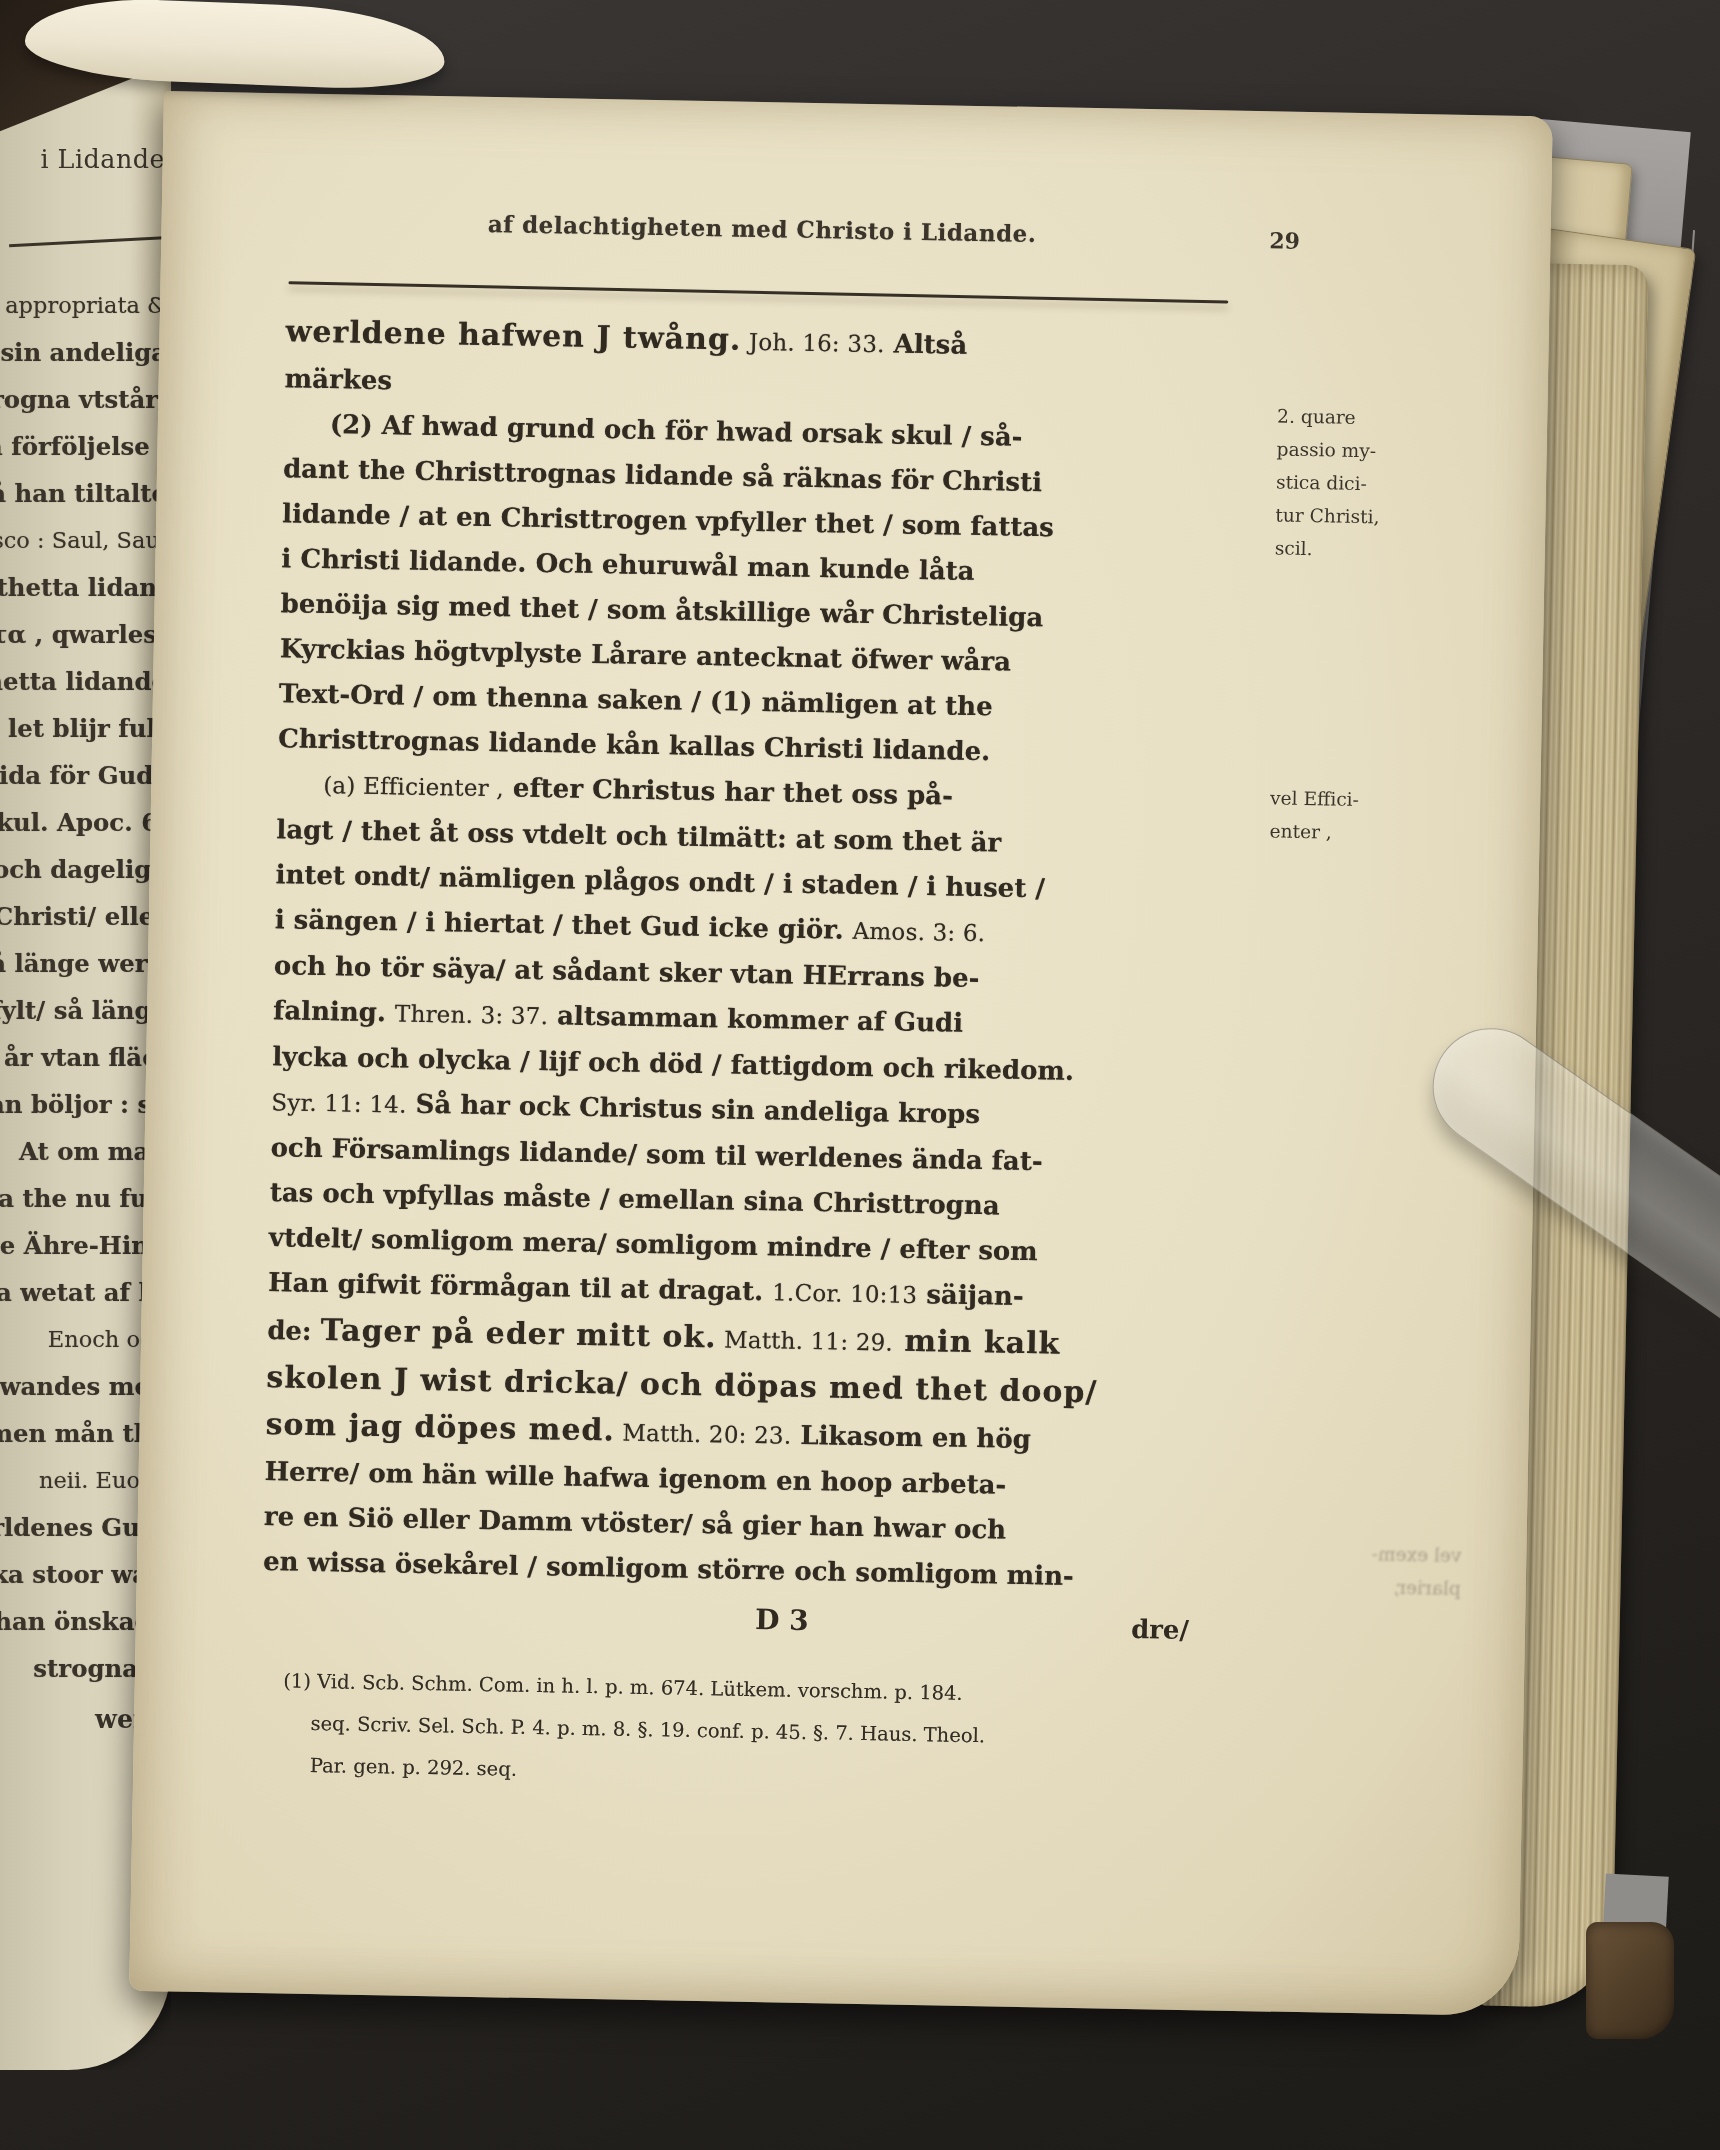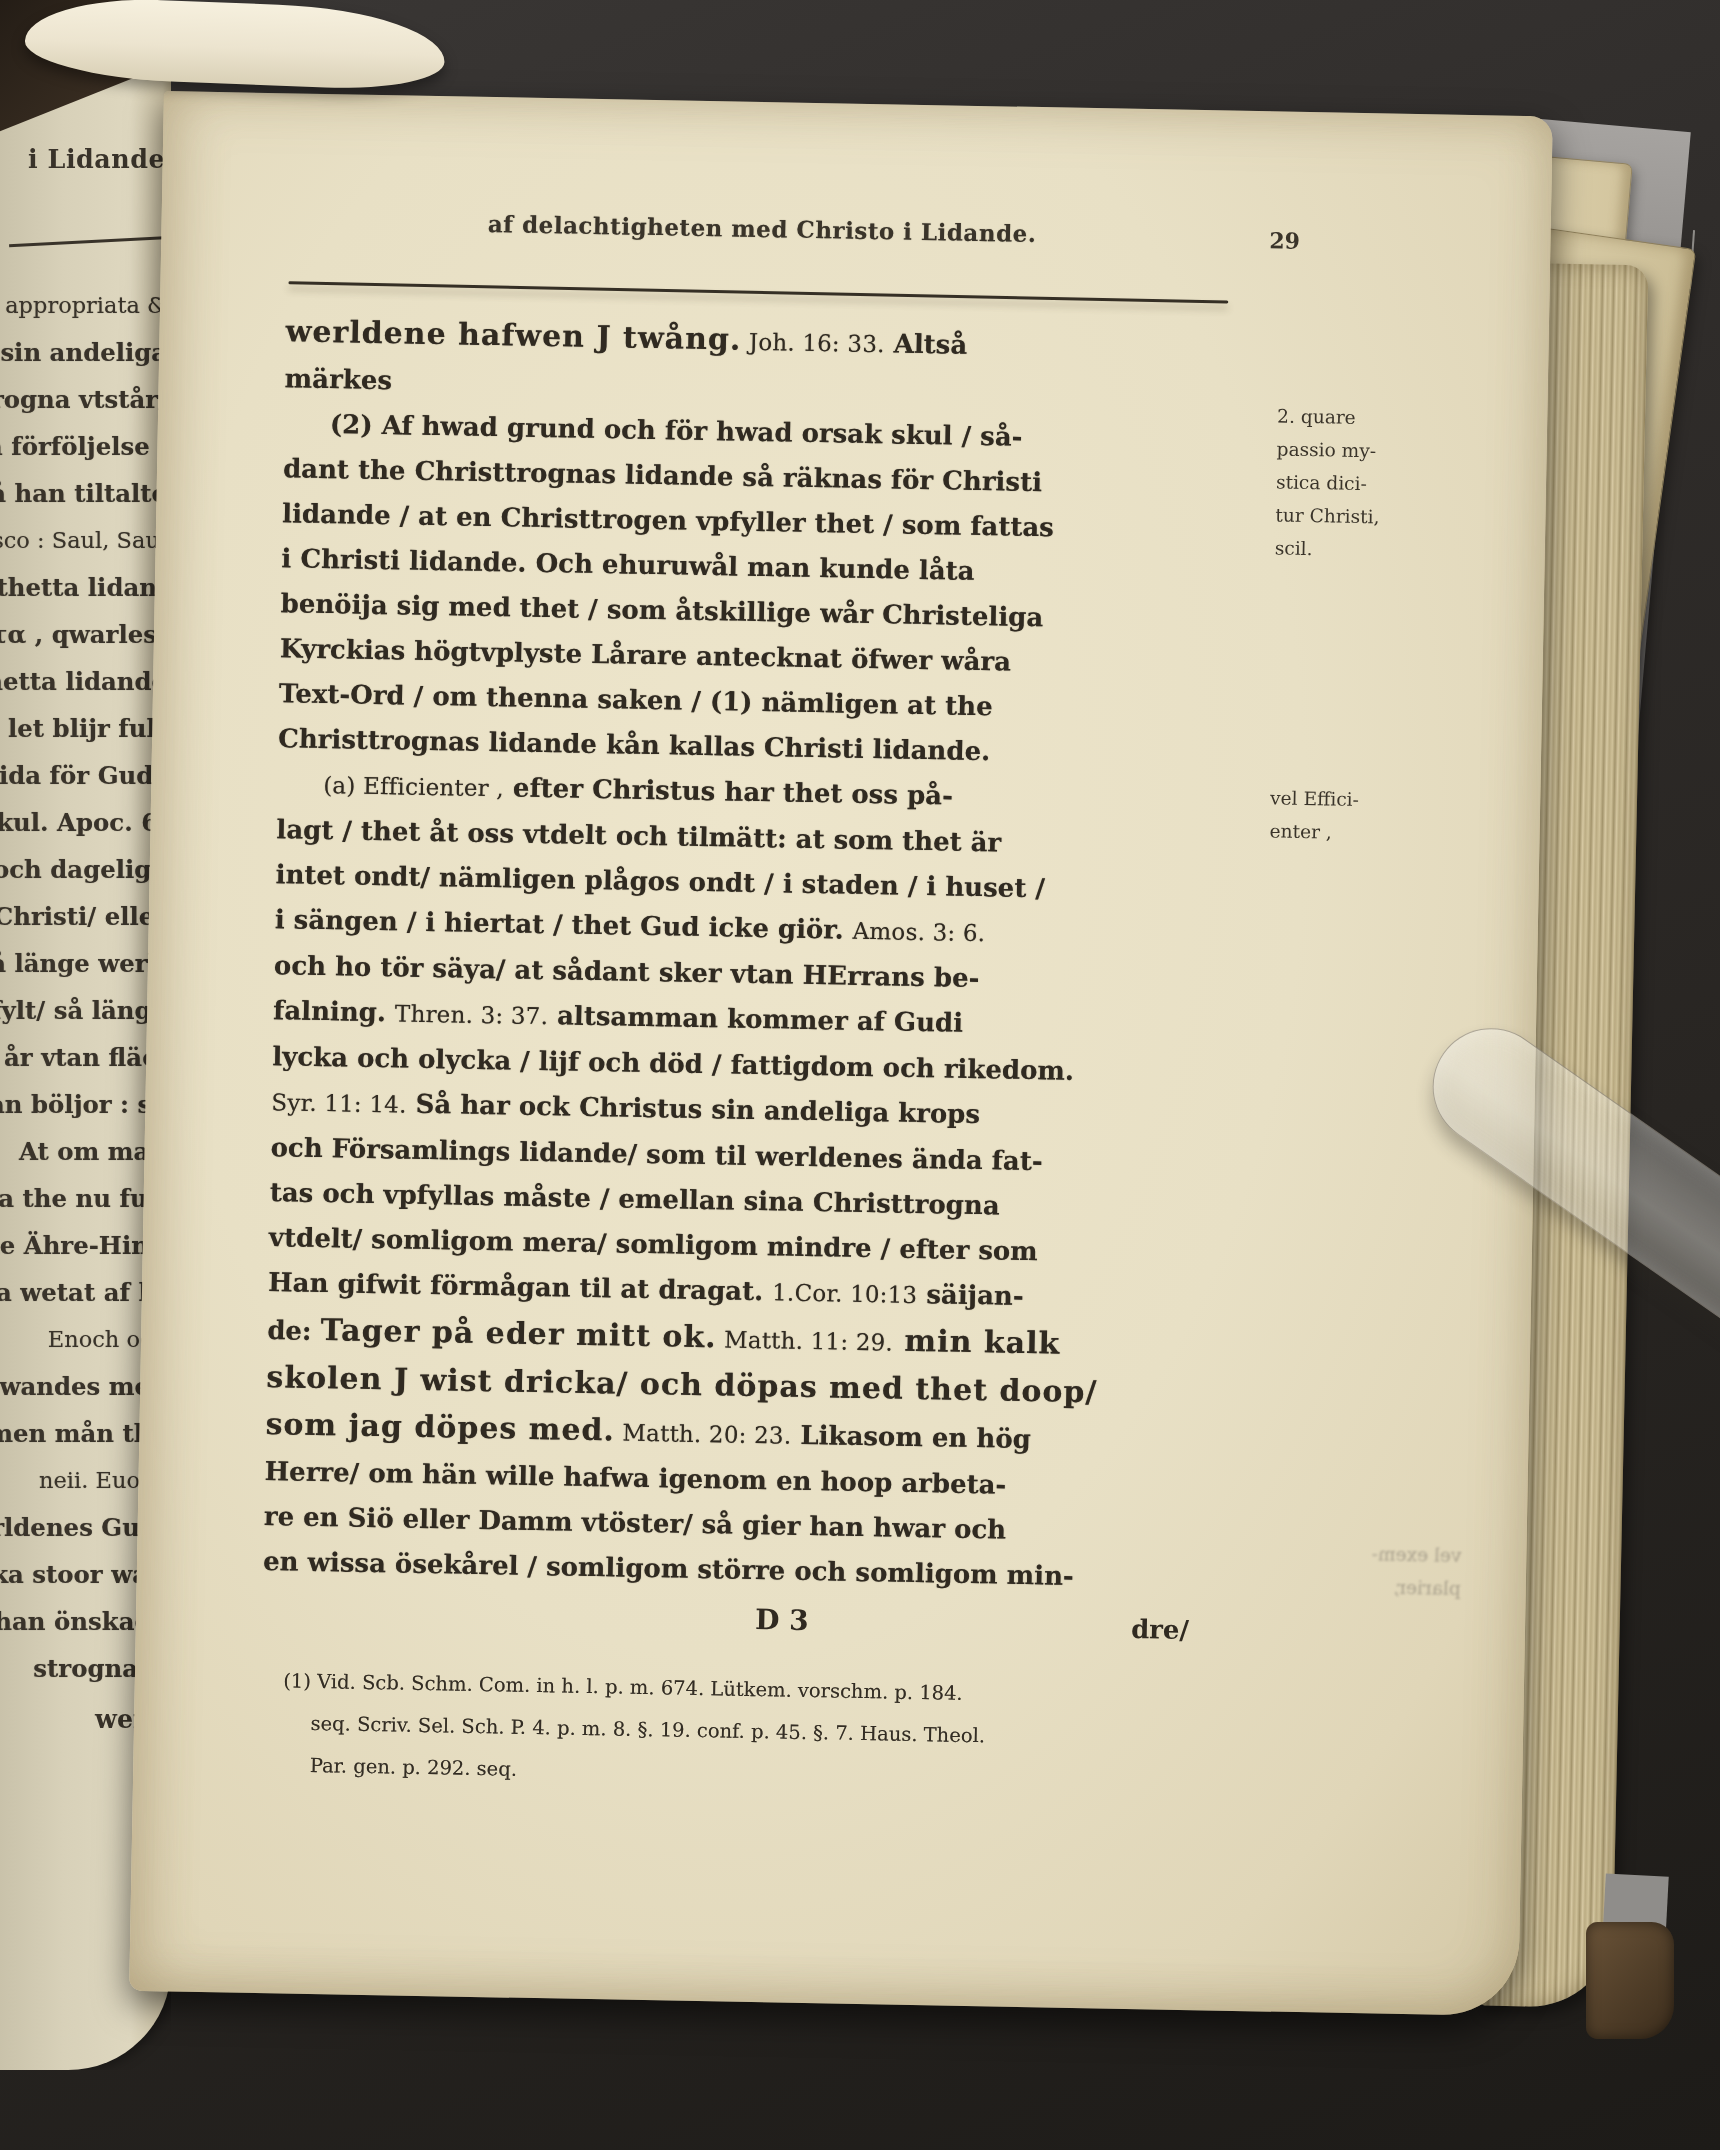--- a/index.html
+++ b/index.html
@@ -45,21 +45,21 @@
   .dark-top-left{position:absolute;left:0;top:0;width:161px;height:156px;z-index:2;
     background:linear-gradient(135deg,#241d16,#3a2e22 70%,#4a3b2b 100%);}
   .lpage{
     position:absolute;left:0;top:63px;width:171px;height:2007px;z-index:3;overflow:hidden;
     clip-path:polygon(0 3.4%,100% 0,100% 100%,0 100%);
     background:linear-gradient(90deg,#c9c2aa 0%,#d8d1b9 38%,#ded7bf 76%,#cdc3a6 95%,#b5a989 100%);
     border-radius:2.9px 12.7px 103px 0;
     box-shadow:4.9px 0 12.7px rgba(0,0,0,.4);
   }
   .lpage-inner{position:absolute;left:0;top:0;right:0;bottom:0;filter:blur(0.7px);color:#39332a;}
-  .lhead{position:absolute;top:81px;right:5.9px;font-size:25.4px;font-weight:700;white-space:nowrap;letter-spacing:0.5px;}
+  .lhead{position:absolute;top:81px;right:5.9px;font-size:25.4px;font-weight:400;white-space:nowrap;letter-spacing:0.5px;}
   .lrule{position:absolute;top:177px;right:-3.9px;width:166px;height:2.9px;background:#39332a;transform:rotate(-3deg);}
   .llines{position:absolute;top:219px;left:-371px;right:3.9px;text-align:right;}
   .lline{height:47px;line-height:47px;font-size:24.4px;white-space:nowrap;text-shadow:0 0 1px rgba(57,51,42,.5);}
   .lline.f{font-weight:700;}
   .lline.r{font-weight:400;font-size:22.5px;}
   .lcatch{position:absolute;top:1641px;right:6.8px;font-size:25.4px;font-weight:700;}
   .curl{
     position:absolute;left:25.4px;top:2.9px;width:420px;height:81px;z-index:5;
     background:linear-gradient(180deg,#f6f0de 0%,#ece4cf 55%,#d9d0b6 100%);
     border-radius:48% 60% 42% 55% / 85% 95% 55% 65%;

